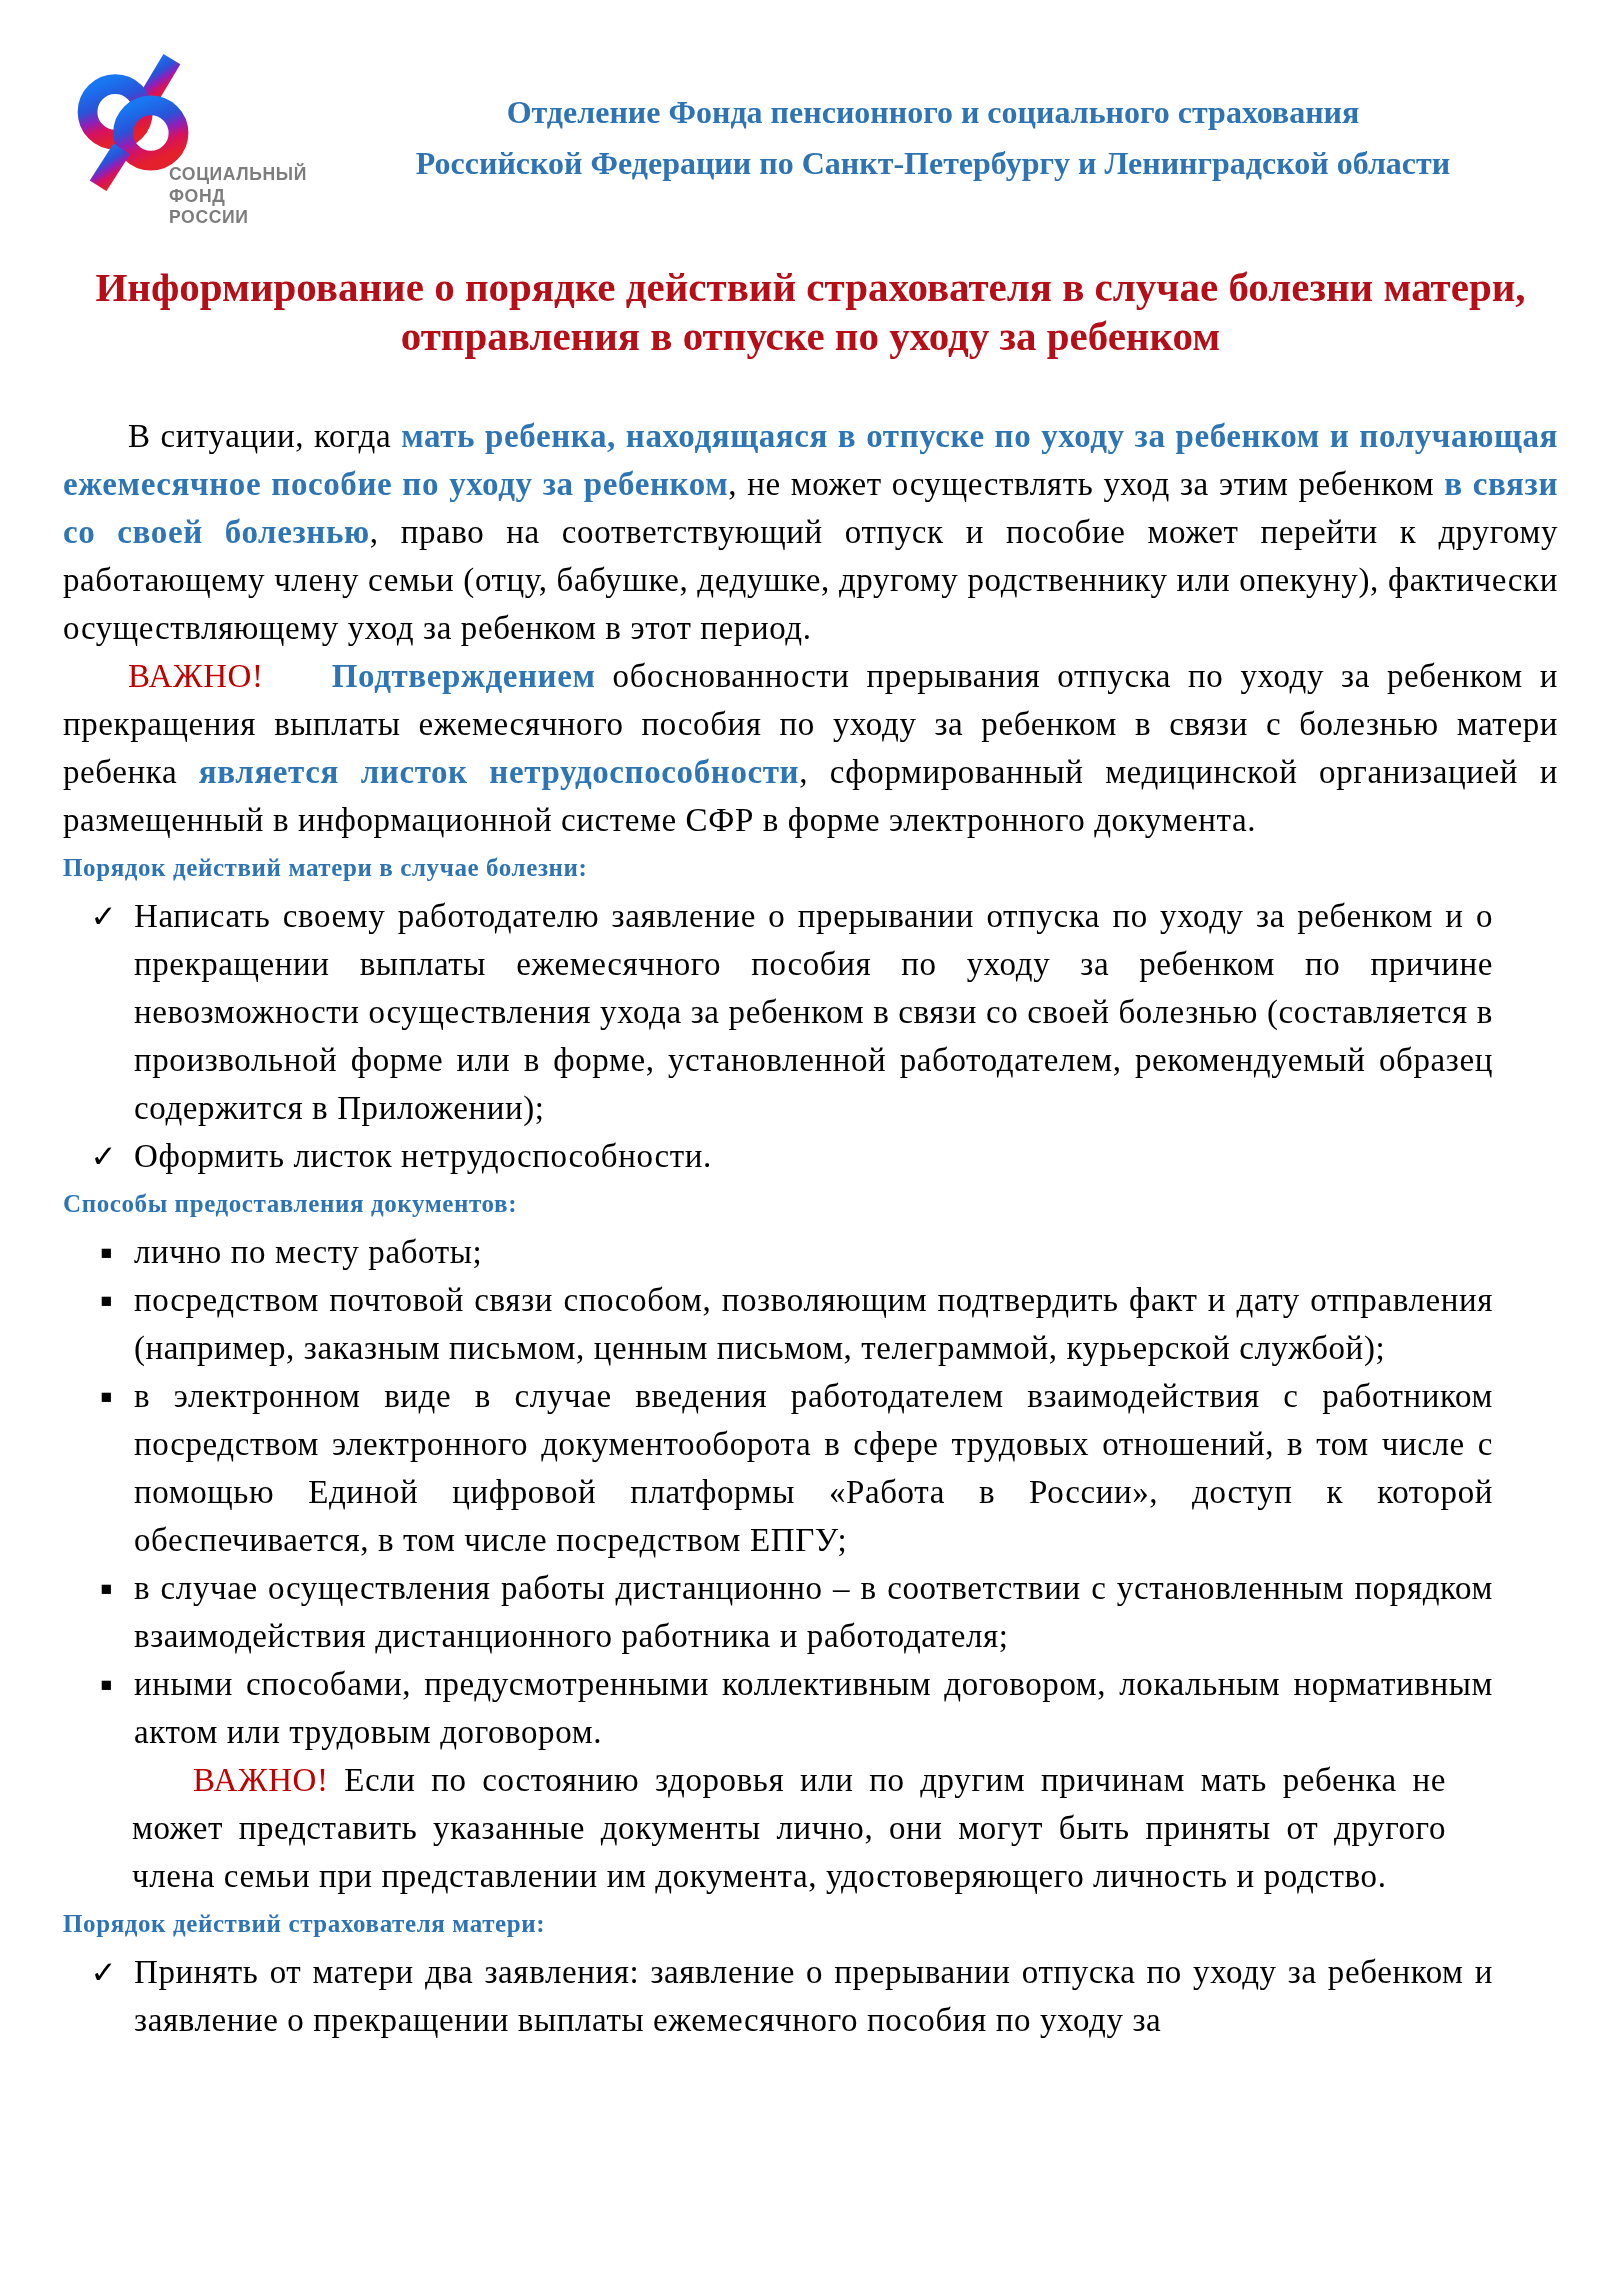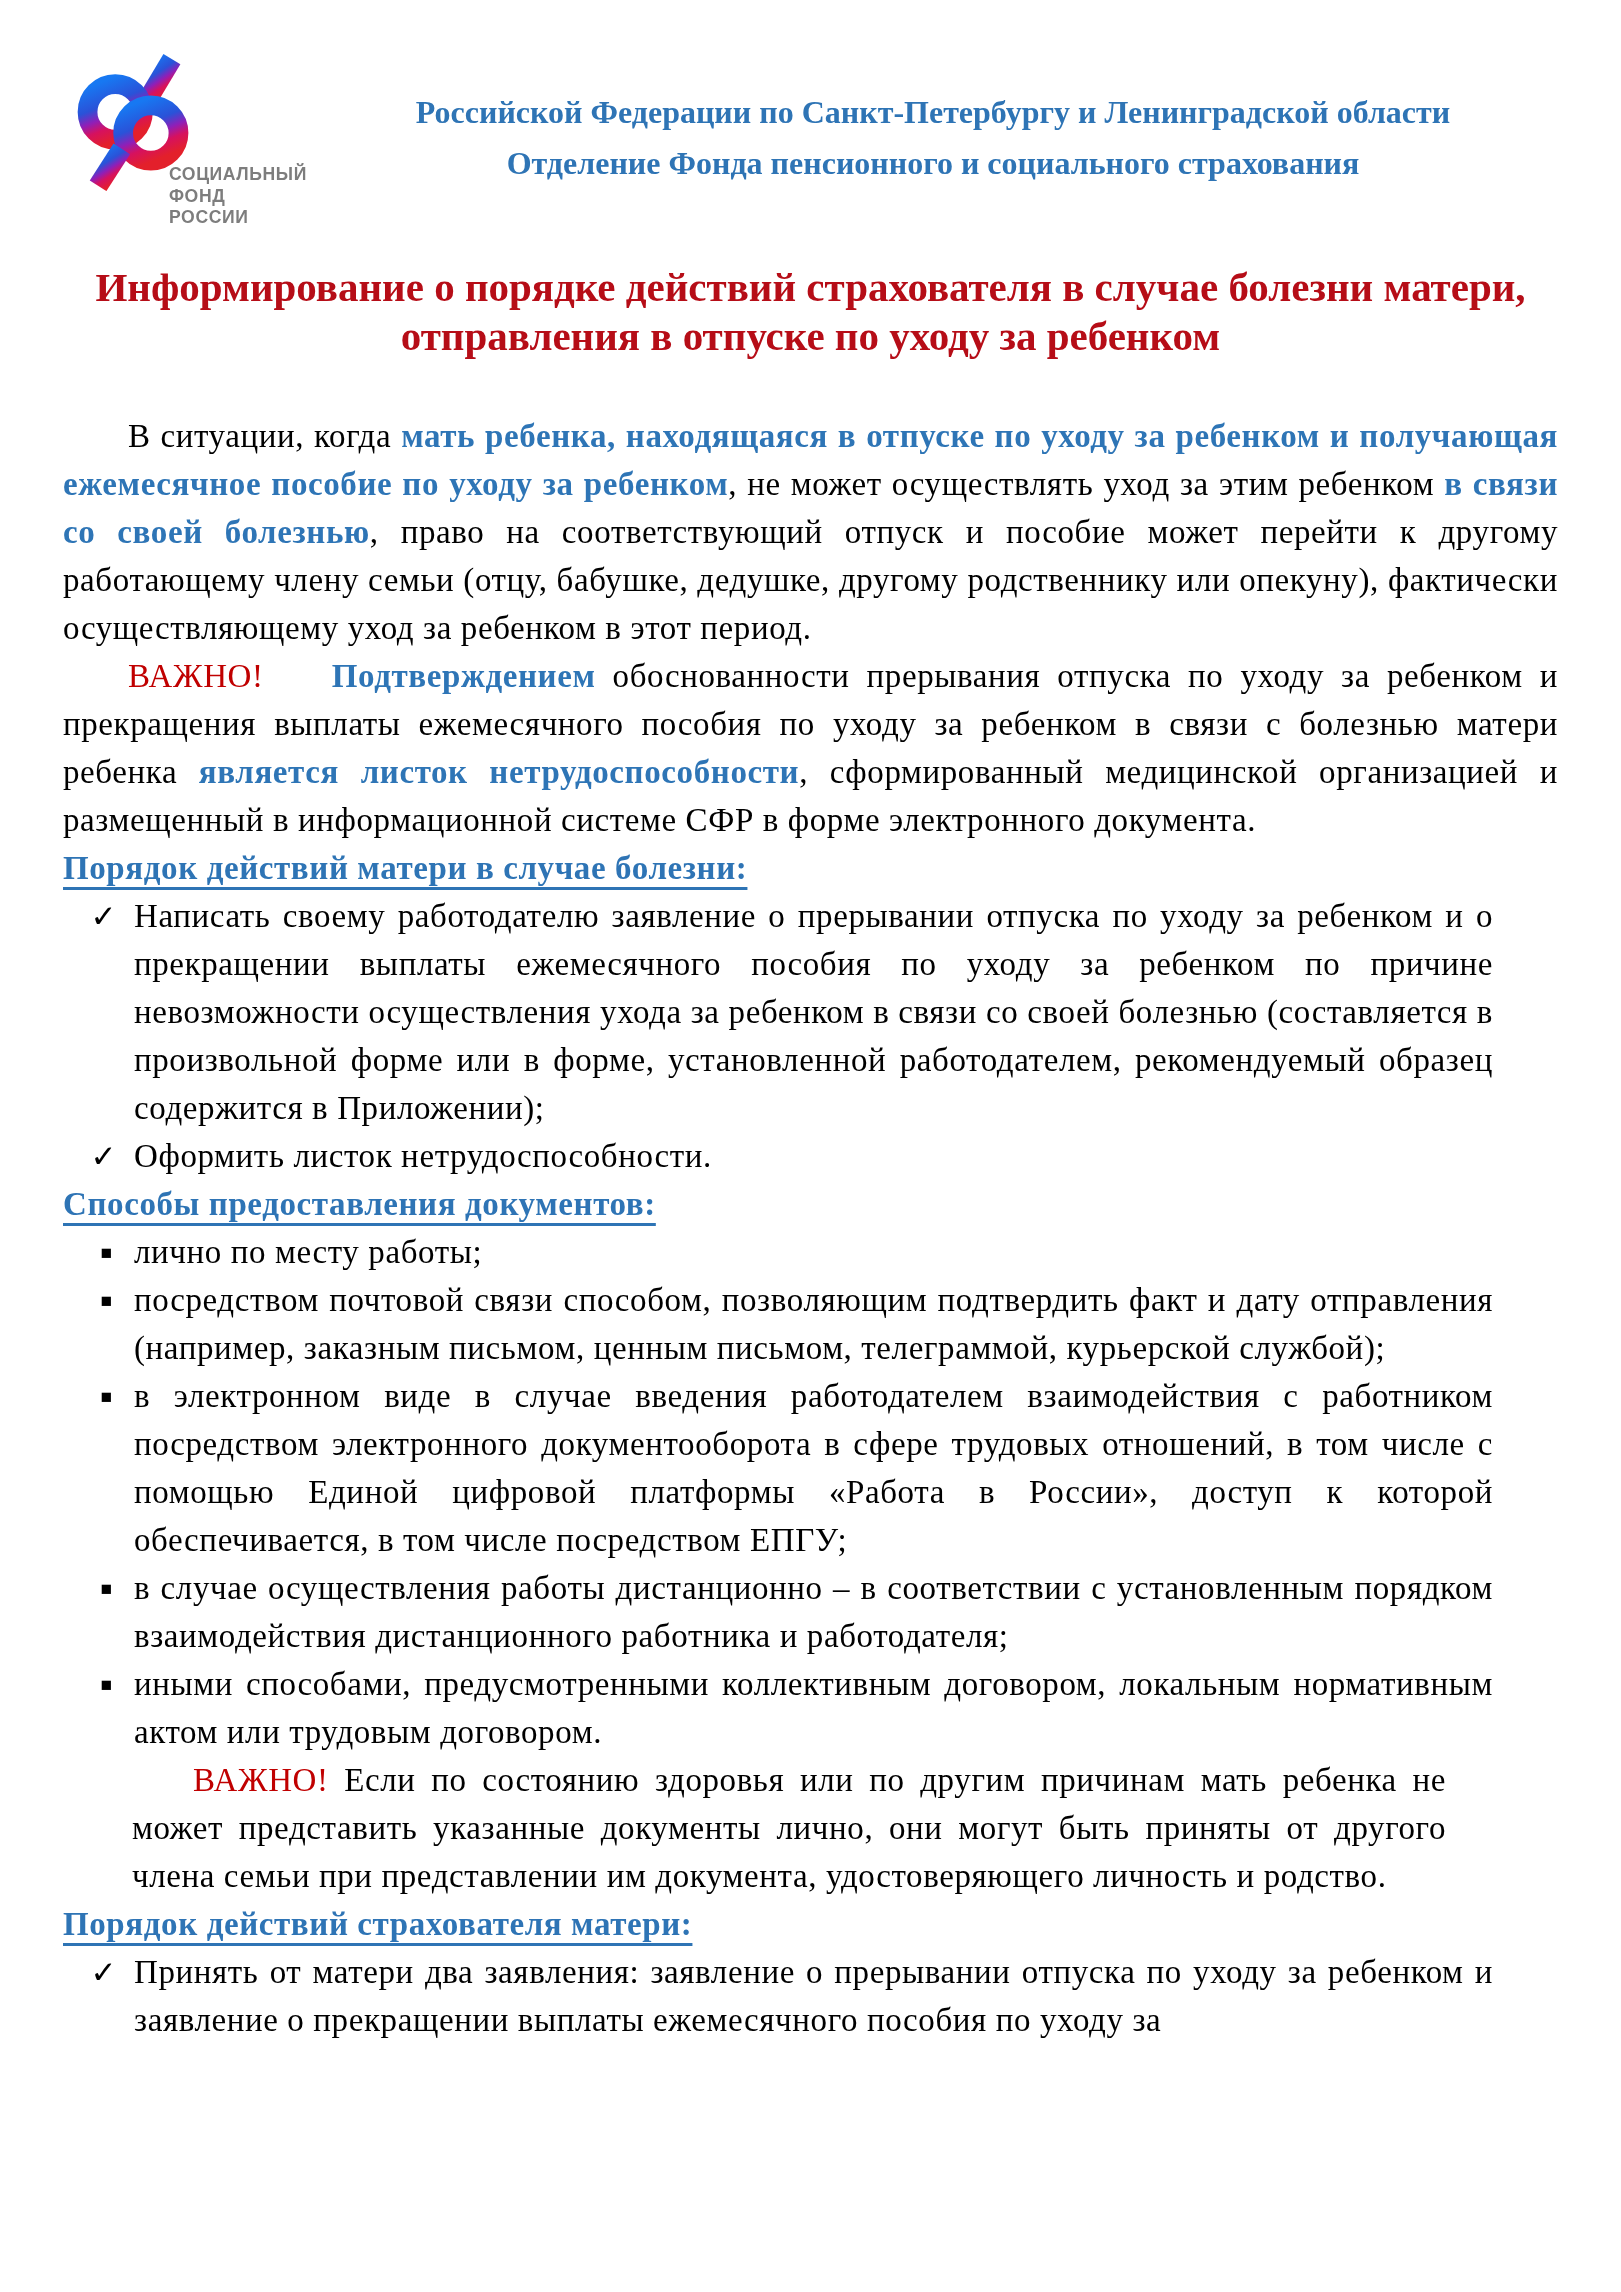--- a/index.html
+++ b/index.html
@@ -24,22 +24,22 @@
   
   .doc-title{
     margin:43px 0 0 0;text-align:center;font-weight:bold;
     color:var(--title-red,#B60D17);font-size:41px;line-height:49px;
   }
   
   .doc-body{margin-top:51px;font-size:33px;line-height:48px;letter-spacing:0.6px;}
   .para{margin:0;text-align:justify;text-indent:65px;}
   .para.inset{margin-left:69px;margin-right:112px;text-indent:61px;}
   .heading{
-    margin:0;color:var(--header-blue,#2E74B5);font-weight:bold;font-size:33px;
-    text-decoration:underline;text-decoration-thickness:2.9px;text-underline-offset:7.8px;
+    margin:0;color:var(--header-blue,#2E74B5);font-weight:bold;font-size:25px;
+    text-decoration-thickness:2.9px;text-underline-offset:7.8px;
   }
   .item{margin:0 65px 0 0;padding-left:71px;position:relative;text-align:justify;}
   .item .marker{position:absolute;font-family:"DejaVu Sans",sans-serif;color:#000;}
   .item.check .marker{left:27.4px;top:0;font-size:31px;line-height:48px;}
   .item.square .marker{left:37px;top:0;font-size:18.6px;line-height:48px;}
   .seg-blue{color:var(--accent-blue,#2E75B6);font-weight:bold;}
   .seg-red{color:var(--important-red,#C00000);}
 </style>
 </head>
 <body>
@@ -64,22 +64,22 @@
           <circle cx="62" cy="66" r="21"></circle>
           <line x1="40" y1="78" x2="22" y2="106"></line>
         </g>
       </svg>
       <div class="logo-caption">
         <div>СОЦИАЛЬНЫЙ</div>
         <div>ФОНД РОССИИ</div>
       </div>
     </div>
     <div class="org-title">
+      <div>Отделение Фонда пенсионного и социального страхования</div>
       <div>Российской Федерации по Санкт-Петербургу и Ленинградской области</div>
-      <div>Отделение Фонда пенсионного и социального страхования</div>
     </div>
   </header>
 
   <h1 class="doc-title">
     <span>Информирование о порядке действий страхователя в случае болезни матери,</span><br>
     <span>отправления в отпуске по уходу за ребенком</span>
   </h1>
 
   <main class="doc-body">
       <div class="para"><span>В ситуации, когда </span><span class="seg-blue">мать ребенка, находящаяся в отпуске по уходу за ребенком и получающая ежемесячное пособие по уходу за ребенком</span><span>, не может осуществлять уход за этим ребенком </span><span class="seg-blue">в связи со своей болезнью</span><span>, право на соответствующий отпуск и пособие может перейти к другому работающему члену семьи (отцу, бабушке, дедушке, другому родственнику или опекуну), фактически осуществляющему уход за ребенком в этот период.</span></div>

